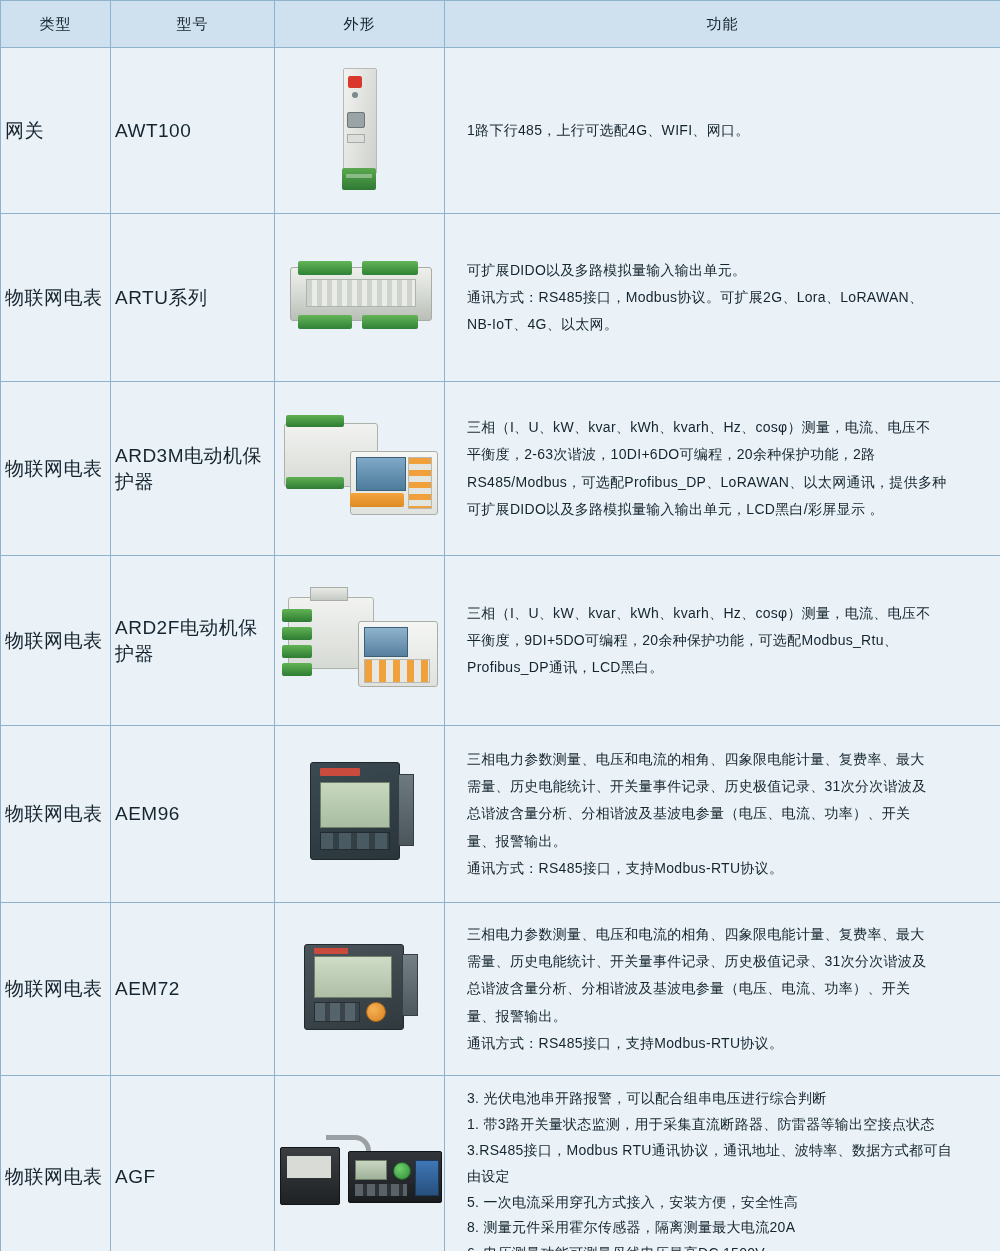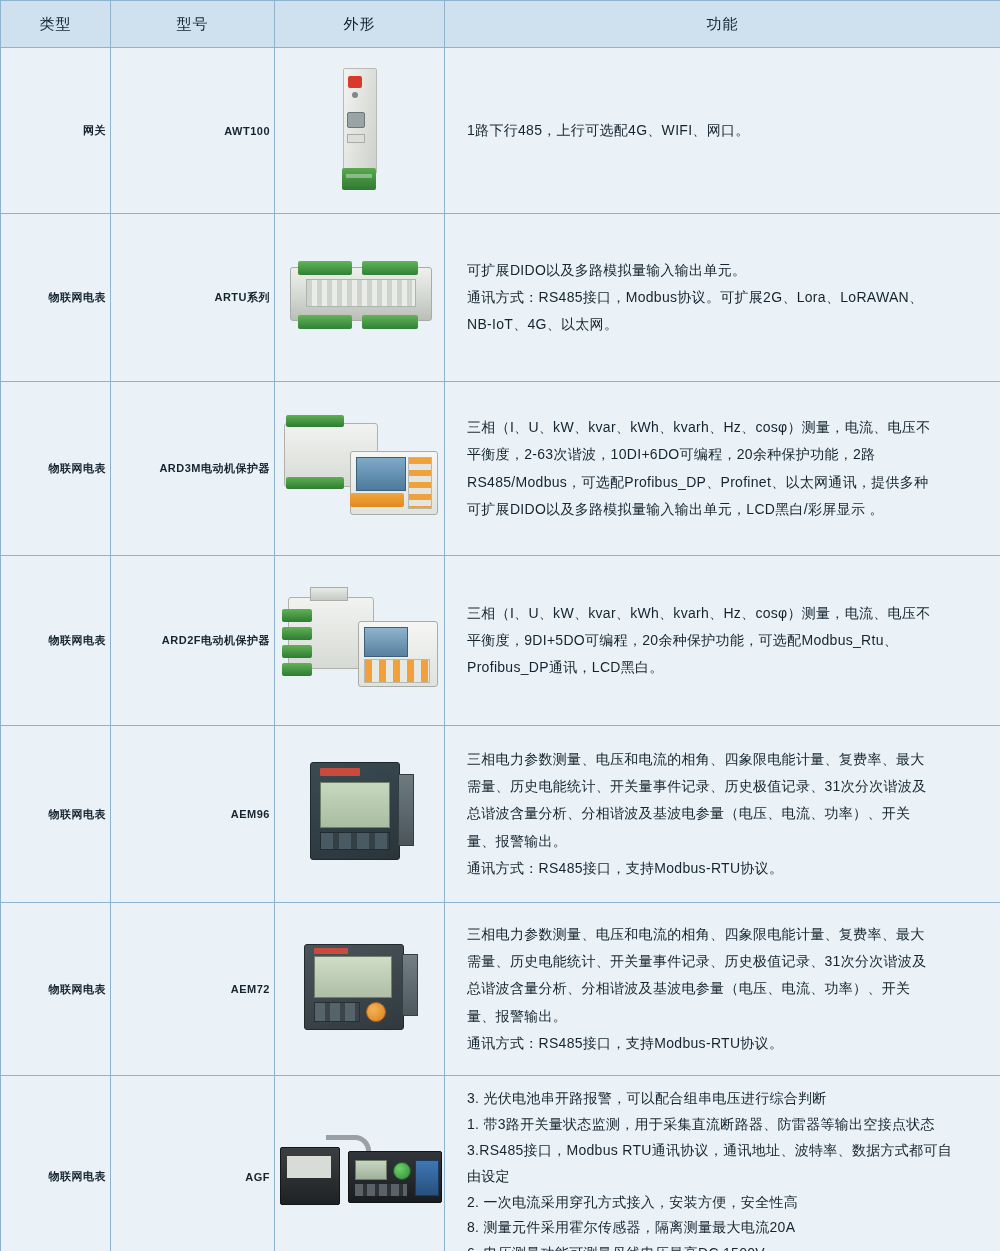--- a/index.html
+++ b/index.html
@@ -42,26 +42,25 @@
     vertical-align: middle;
     letter-spacing: 1px;
   }
   tbody td {
     border: 1px solid #8fb3cc;
     background: #eaf2f8;
     vertical-align: middle;
     padding: 0;
   }
   tbody td.cell-type, tbody td.cell-model {
-    text-align: right;
-    font-size: 11px;
+    text-align: left;
+    font-size: 19px;
     color: #15242e;
     letter-spacing: 0.5px;
     padding: 4px 4px;
-    font-weight: bold;
   }
   tbody td.cell-img {
     text-align: center;
     padding: 6px 4px;
   }
   tbody td.cell-func {
     text-align: left;
     font-size: 14px;
     line-height: 1.95;
     color: #15242e;
@@ -350,21 +349,21 @@
         <td class="cell-img">
           <span class="thumb img-ard3m">
             <span class="unit"></span><span class="term t1"></span><span class="term t2"></span>
             <span class="disp"></span><span class="screen"></span>
             <span class="btns"></span><span class="orange"></span>
           </span>
         </td>
         <td class="cell-func">
           <span class="func-line">三相（I、U、kW、kvar、kWh、kvarh、Hz、cosφ）测量，电流、电压不</span>
           <span class="func-line">平衡度，2-63次谐波，10DI+6DO可编程，20余种保护功能，2路</span>
-          <span class="func-line">RS485/Modbus，可选配Profibus_DP、Profinet、以太网通讯，提供多种</span>
+          <span class="func-line">RS485/Modbus，可选配Profibus_DP、LoRAWAN、以太网通讯，提供多种</span>
           <span class="func-line">可扩展DIDO以及多路模拟量输入输出单元，LCD黑白/彩屏显示 。</span>
         </td>
       </tr>
 
       <tr style="height:170px;">
         <td class="cell-type">物联网电表</td>
         <td class="cell-model">ARD2F电动机保护器</td>
         <td class="cell-img">
           <span class="thumb img-ard2f">
             <span class="unit"></span><span class="cap"></span>
@@ -432,21 +431,21 @@
                 <span class="keys"></span>
             </span>
           </span>
         </td>
         <td class="cell-func" style="line-height:1.85;">
           <span class="func-list">
             <span class="li">3. 光伏电池串开路报警，可以配合组串电压进行综合判断</span>
             <span class="li">1. 带3路开关量状态监测，用于采集直流断路器、防雷器等输出空接点状态</span>
             <span class="li">3.RS485接口，Modbus RTU通讯协议，通讯地址、波特率、数据方式都可自</span>
             <span class="li">由设定</span>
-            <span class="li">2. 一次电流采用穿孔方式接入，安装方便，安全性高</span>
+            <span class="li">5. 一次电流采用穿孔方式接入，安装方便，安全性高</span>
             <span class="li">8. 测量元件采用霍尔传感器，隔离测量最大电流20A</span>
             <span class="li">6. 电压测量功能可测量母线电压最高DC 1500V</span>
           </span>
         </td>
       </tr>
 
     </tbody>
   </table>
 </div>
 

